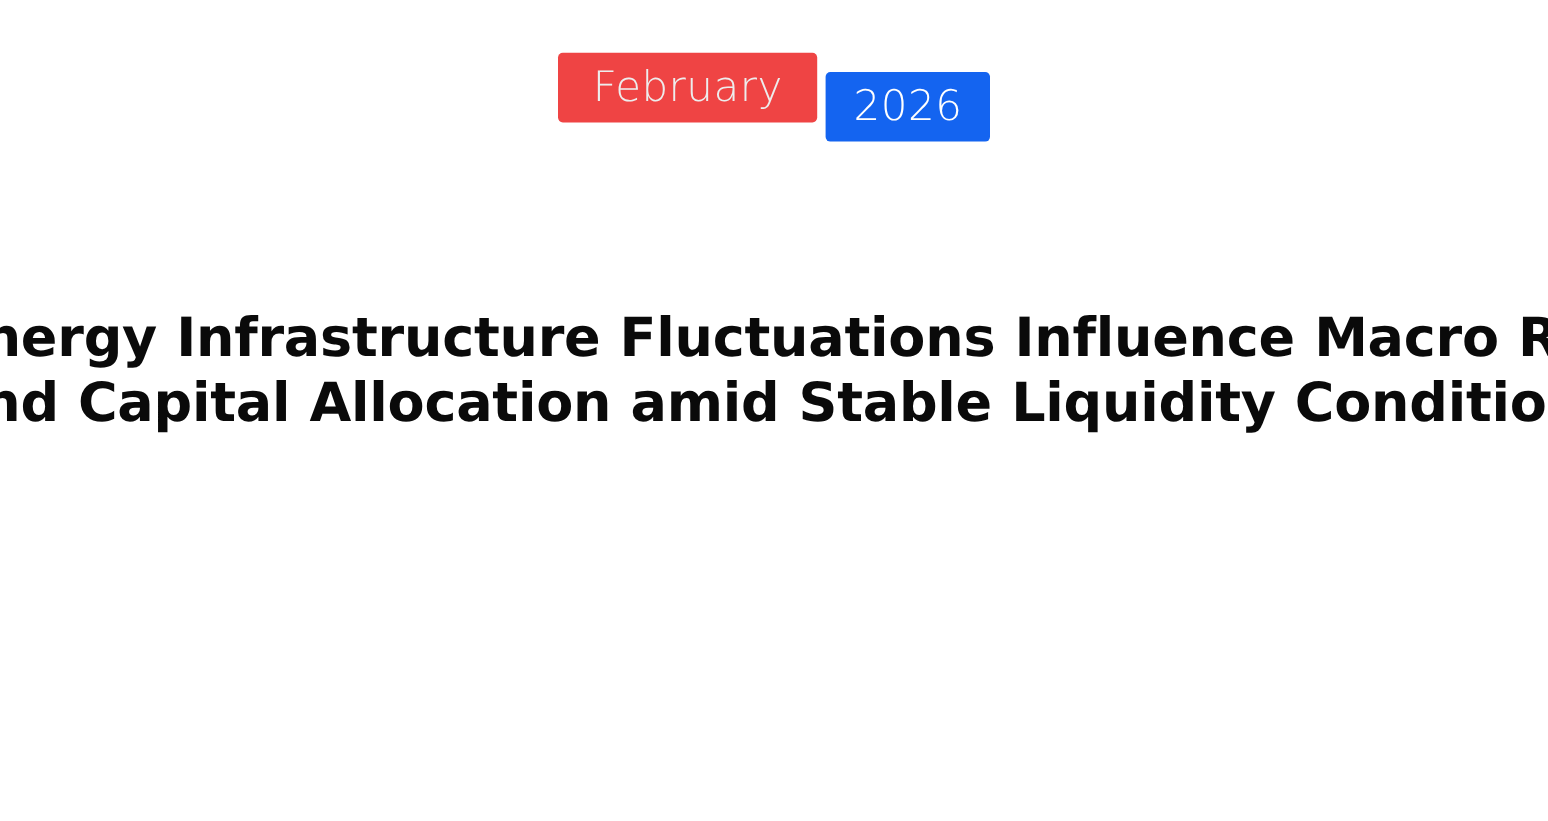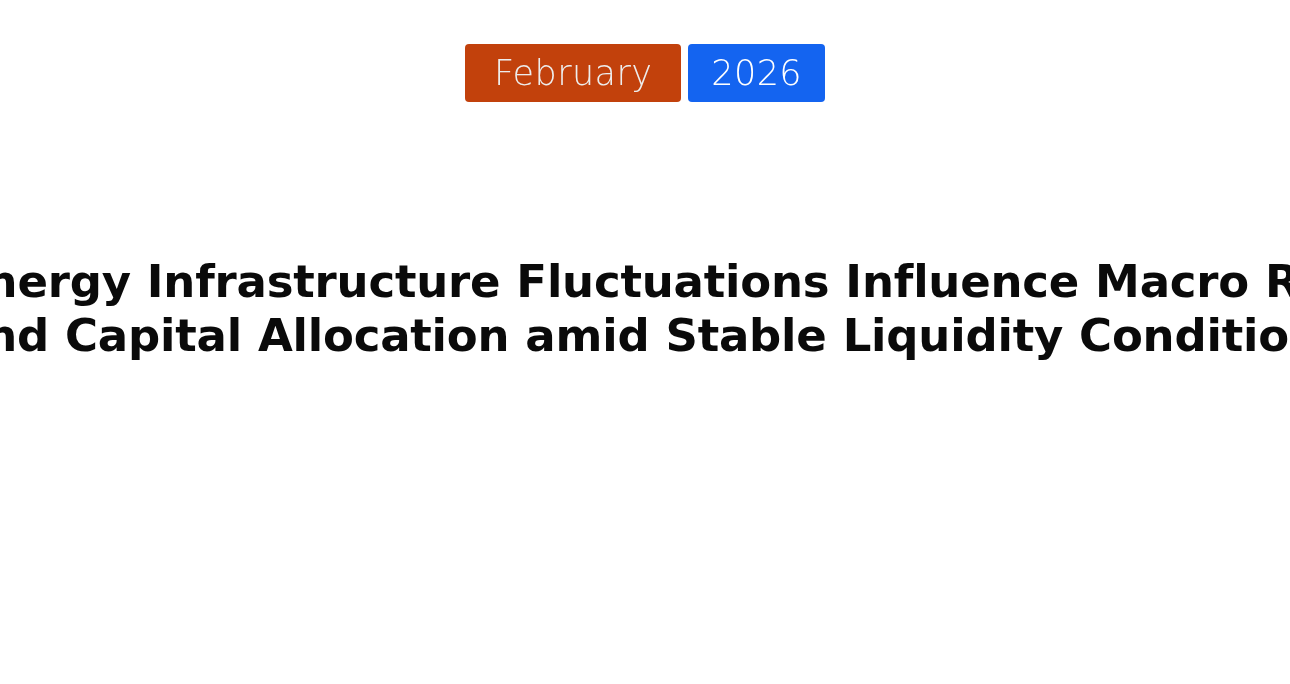--- a/index.html
+++ b/index.html
@@ -46,28 +46,29 @@
     padding: 0 29px;
     font-family: "DejaVu Sans", "Liberation Sans", sans-serif;
     font-weight: 300;
     font-size: 35px;
     line-height: 1;
     letter-spacing: 0.4px;
     white-space: nowrap;
   }
 
   .date-badge--month {
-    background: #c2410c;
+    background: #ef4444;
     color: #ededed;
   }
 
   .date-badge--year {
     background: #1464f0;
     color: #ffffff;
     padding: 0 23px;
+    margin-top: 16px;
   }
 
   
   .headline-block {
     position: absolute;
     top: 255px;
     left: -45px;
     width: 1420px;
   }
 

